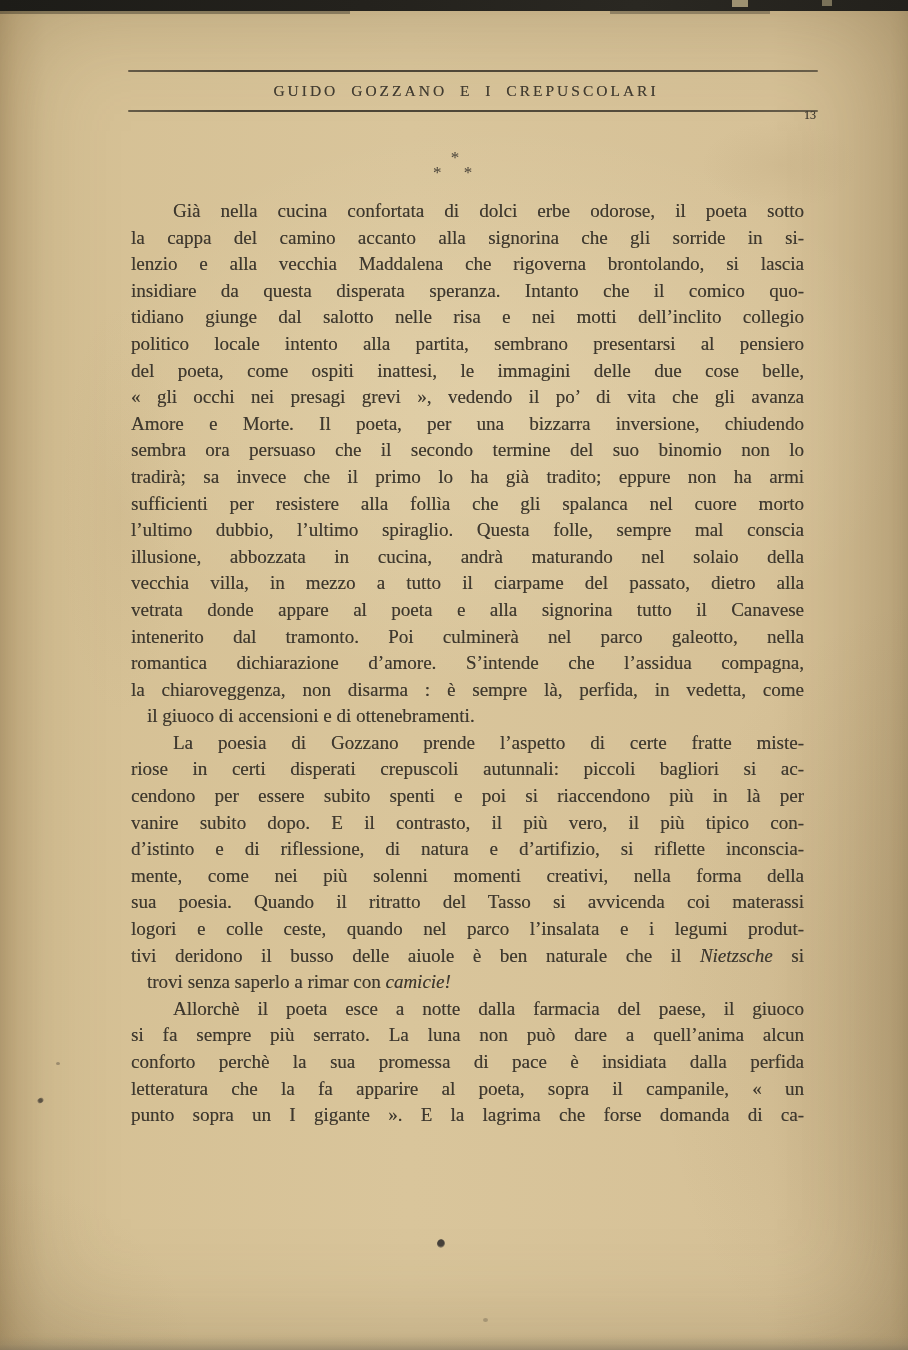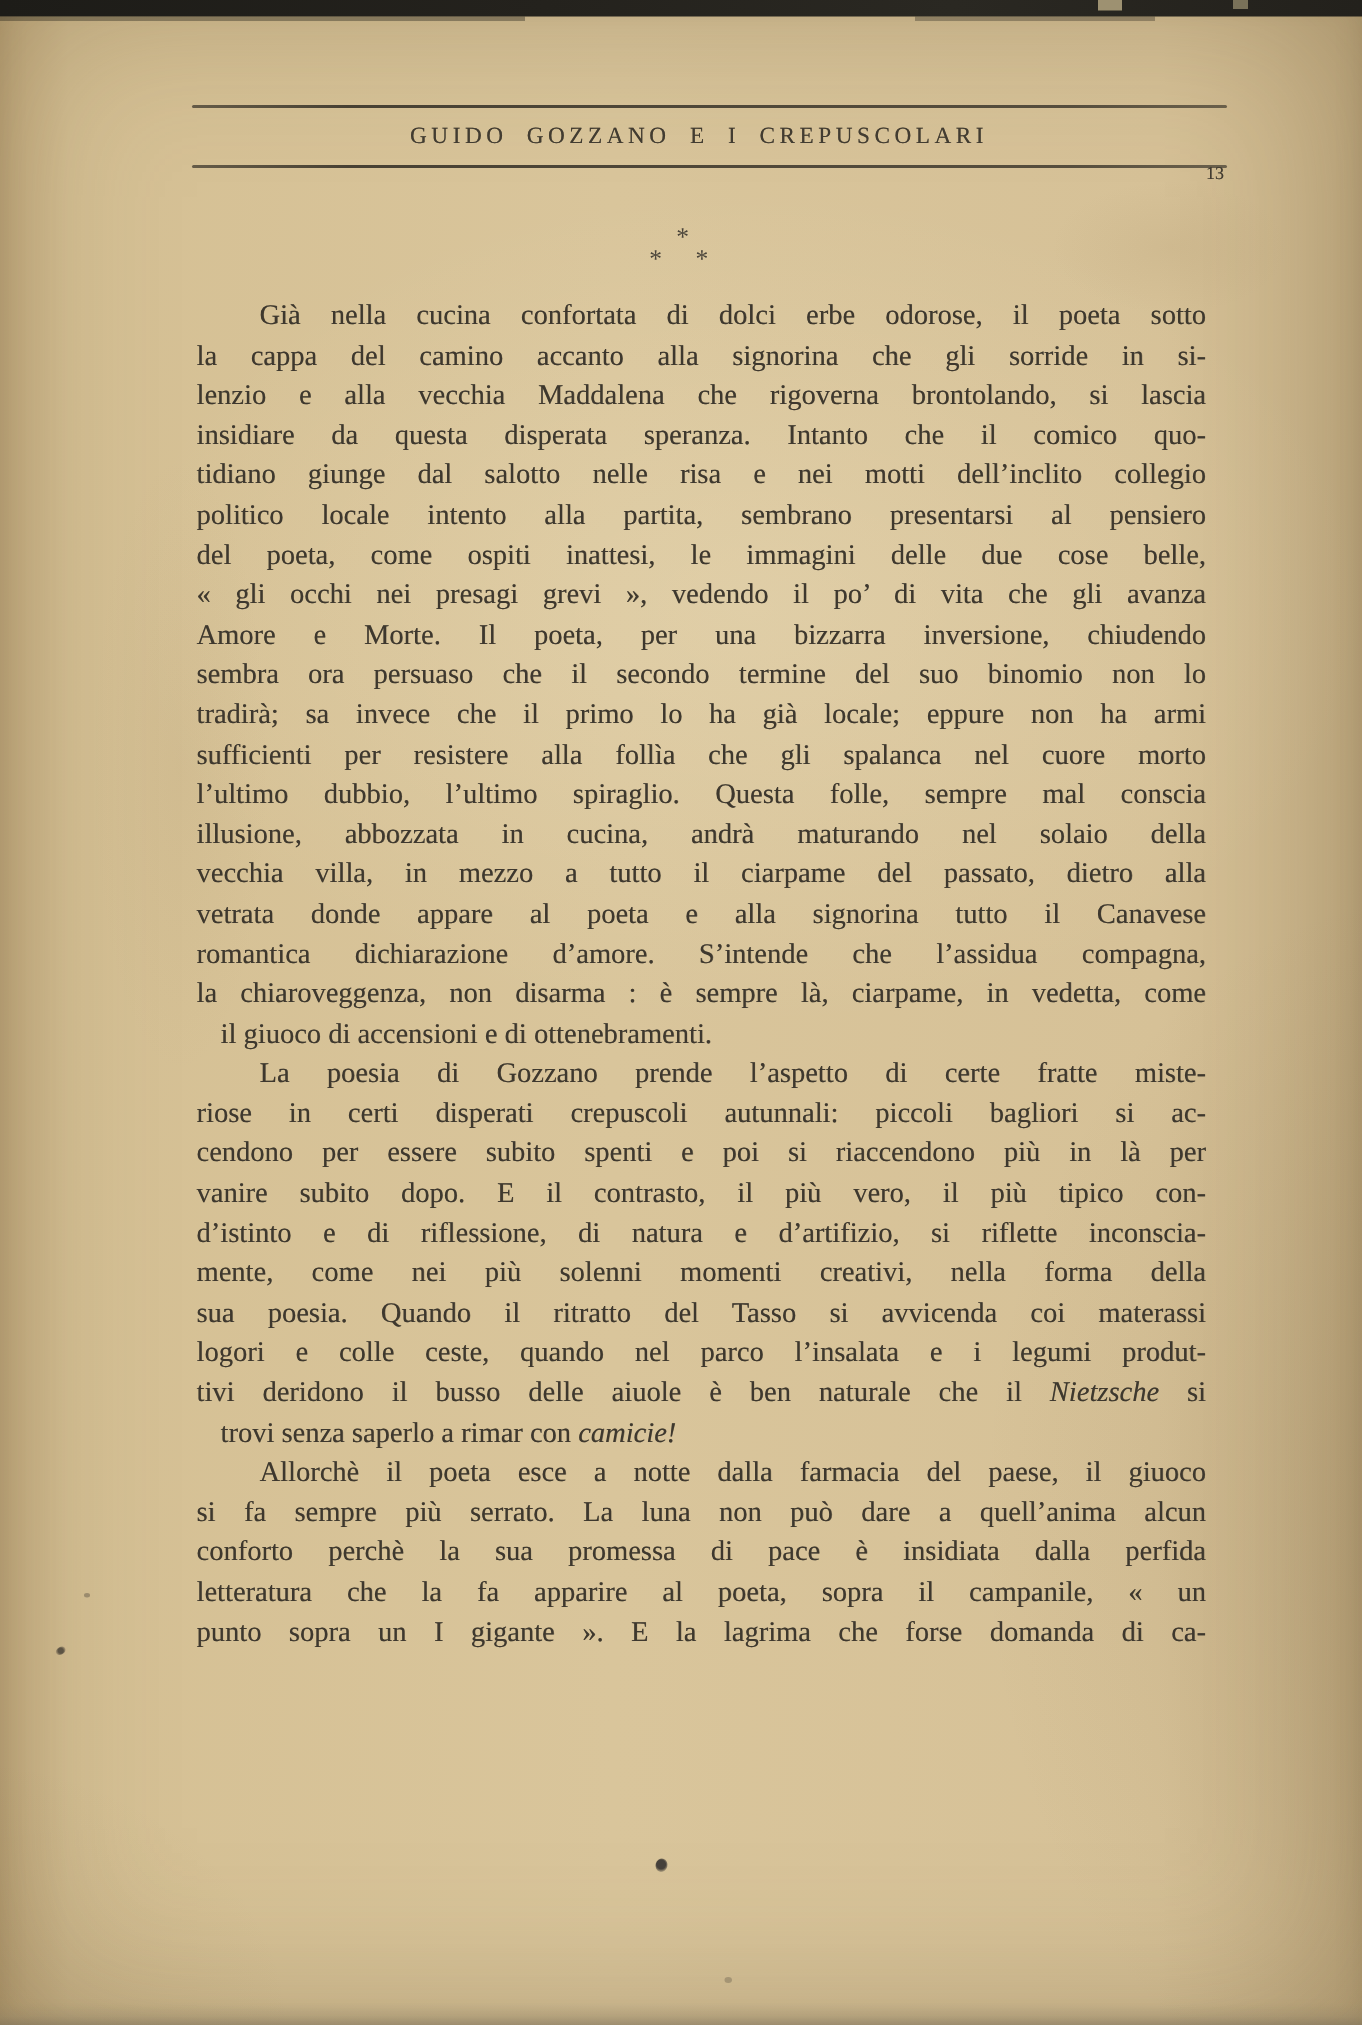--- a/index.html
+++ b/index.html
@@ -110,28 +110,29 @@
       <div class="line first"><span>Già nella cucina confortata di dolci erbe odorose, il poeta sotto</span></div>
       <div class="line"><span>la cappa del camino accanto alla signorina che gli sorride in si-</span></div>
       <div class="line"><span>lenzio e alla vecchia Maddalena che rigoverna brontolando, si lascia</span></div>
       <div class="line"><span>insidiare da questa disperata speranza. Intanto che il comico quo-</span></div>
       <div class="line"><span>tidiano giunge dal salotto nelle risa e nei motti dell’inclito collegio</span></div>
       <div class="line"><span>politico locale intento alla partita, sembrano presentarsi al pensiero</span></div>
       <div class="line"><span>del poeta, come ospiti inattesi, le immagini delle due cose belle,</span></div>
       <div class="line"><span>« gli occhi nei presagi grevi », vedendo il po’ di vita che gli avanza</span></div>
       <div class="line"><span>Amore e Morte. Il poeta, per una bizzarra inversione, chiudendo</span></div>
       <div class="line"><span>sembra ora persuaso che il secondo termine del suo binomio non lo</span></div>
-      <div class="line"><span>tradirà; sa invece che il primo lo ha già locale; eppure non ha armi</span></div>
+      <div class="line"><span>tradirà; sa invece che il primo lo ha già tradito; eppure non ha armi</span></div>
       <div class="line"><span>sufficienti per resistere alla follìa che gli spalanca nel cuore morto</span></div>
       <div class="line"><span>l’ultimo dubbio, l’ultimo spiraglio. Questa folle, sempre mal conscia</span></div>
       <div class="line"><span>illusione, abbozzata in cucina, andrà maturando nel solaio della</span></div>
       <div class="line"><span>vecchia villa, in mezzo a tutto il ciarpame del passato, dietro alla</span></div>
       <div class="line"><span>vetrata donde appare al poeta e alla signorina tutto il Canavese</span></div>
+      <div class="line"><span>intenerito dal tramonto. Poi culminerà nel parco galeotto, nella</span></div>
       <div class="line"><span>romantica dichiarazione d’amore. S’intende che l’assidua compagna,</span></div>
-      <div class="line"><span>la chiaroveggenza, non disarma : è sempre là, ciarpame, in vedetta, come</span></div>
+      <div class="line"><span>la chiaroveggenza, non disarma : è sempre là, perfida, in vedetta, come</span></div>
       <div class="line last"><span>il giuoco di accensioni e di ottenebramenti.</span></div>
       <div class="line first"><span>La poesia di Gozzano prende l’aspetto di certe fratte miste-</span></div>
       <div class="line"><span>riose in certi disperati crepuscoli autunnali: piccoli bagliori si ac-</span></div>
       <div class="line"><span>cendono per essere subito spenti e poi si riaccendono più in là per</span></div>
       <div class="line"><span>vanire subito dopo. E il contrasto, il più vero, il più tipico con-</span></div>
       <div class="line"><span>d’istinto e di riflessione, di natura e d’artifizio, si riflette inconscia-</span></div>
       <div class="line"><span>mente, come nei più solenni momenti creativi, nella forma della</span></div>
       <div class="line"><span>sua poesia. Quando il ritratto del Tasso si avvicenda coi materassi</span></div>
       <div class="line"><span>logori e colle ceste, quando nel parco l’insalata e i legumi produt-</span></div>
       <div class="line"><span>tivi deridono il busso delle aiuole è ben naturale che il </span><span class="it">Nietzsche</span><span> si</span></div>

